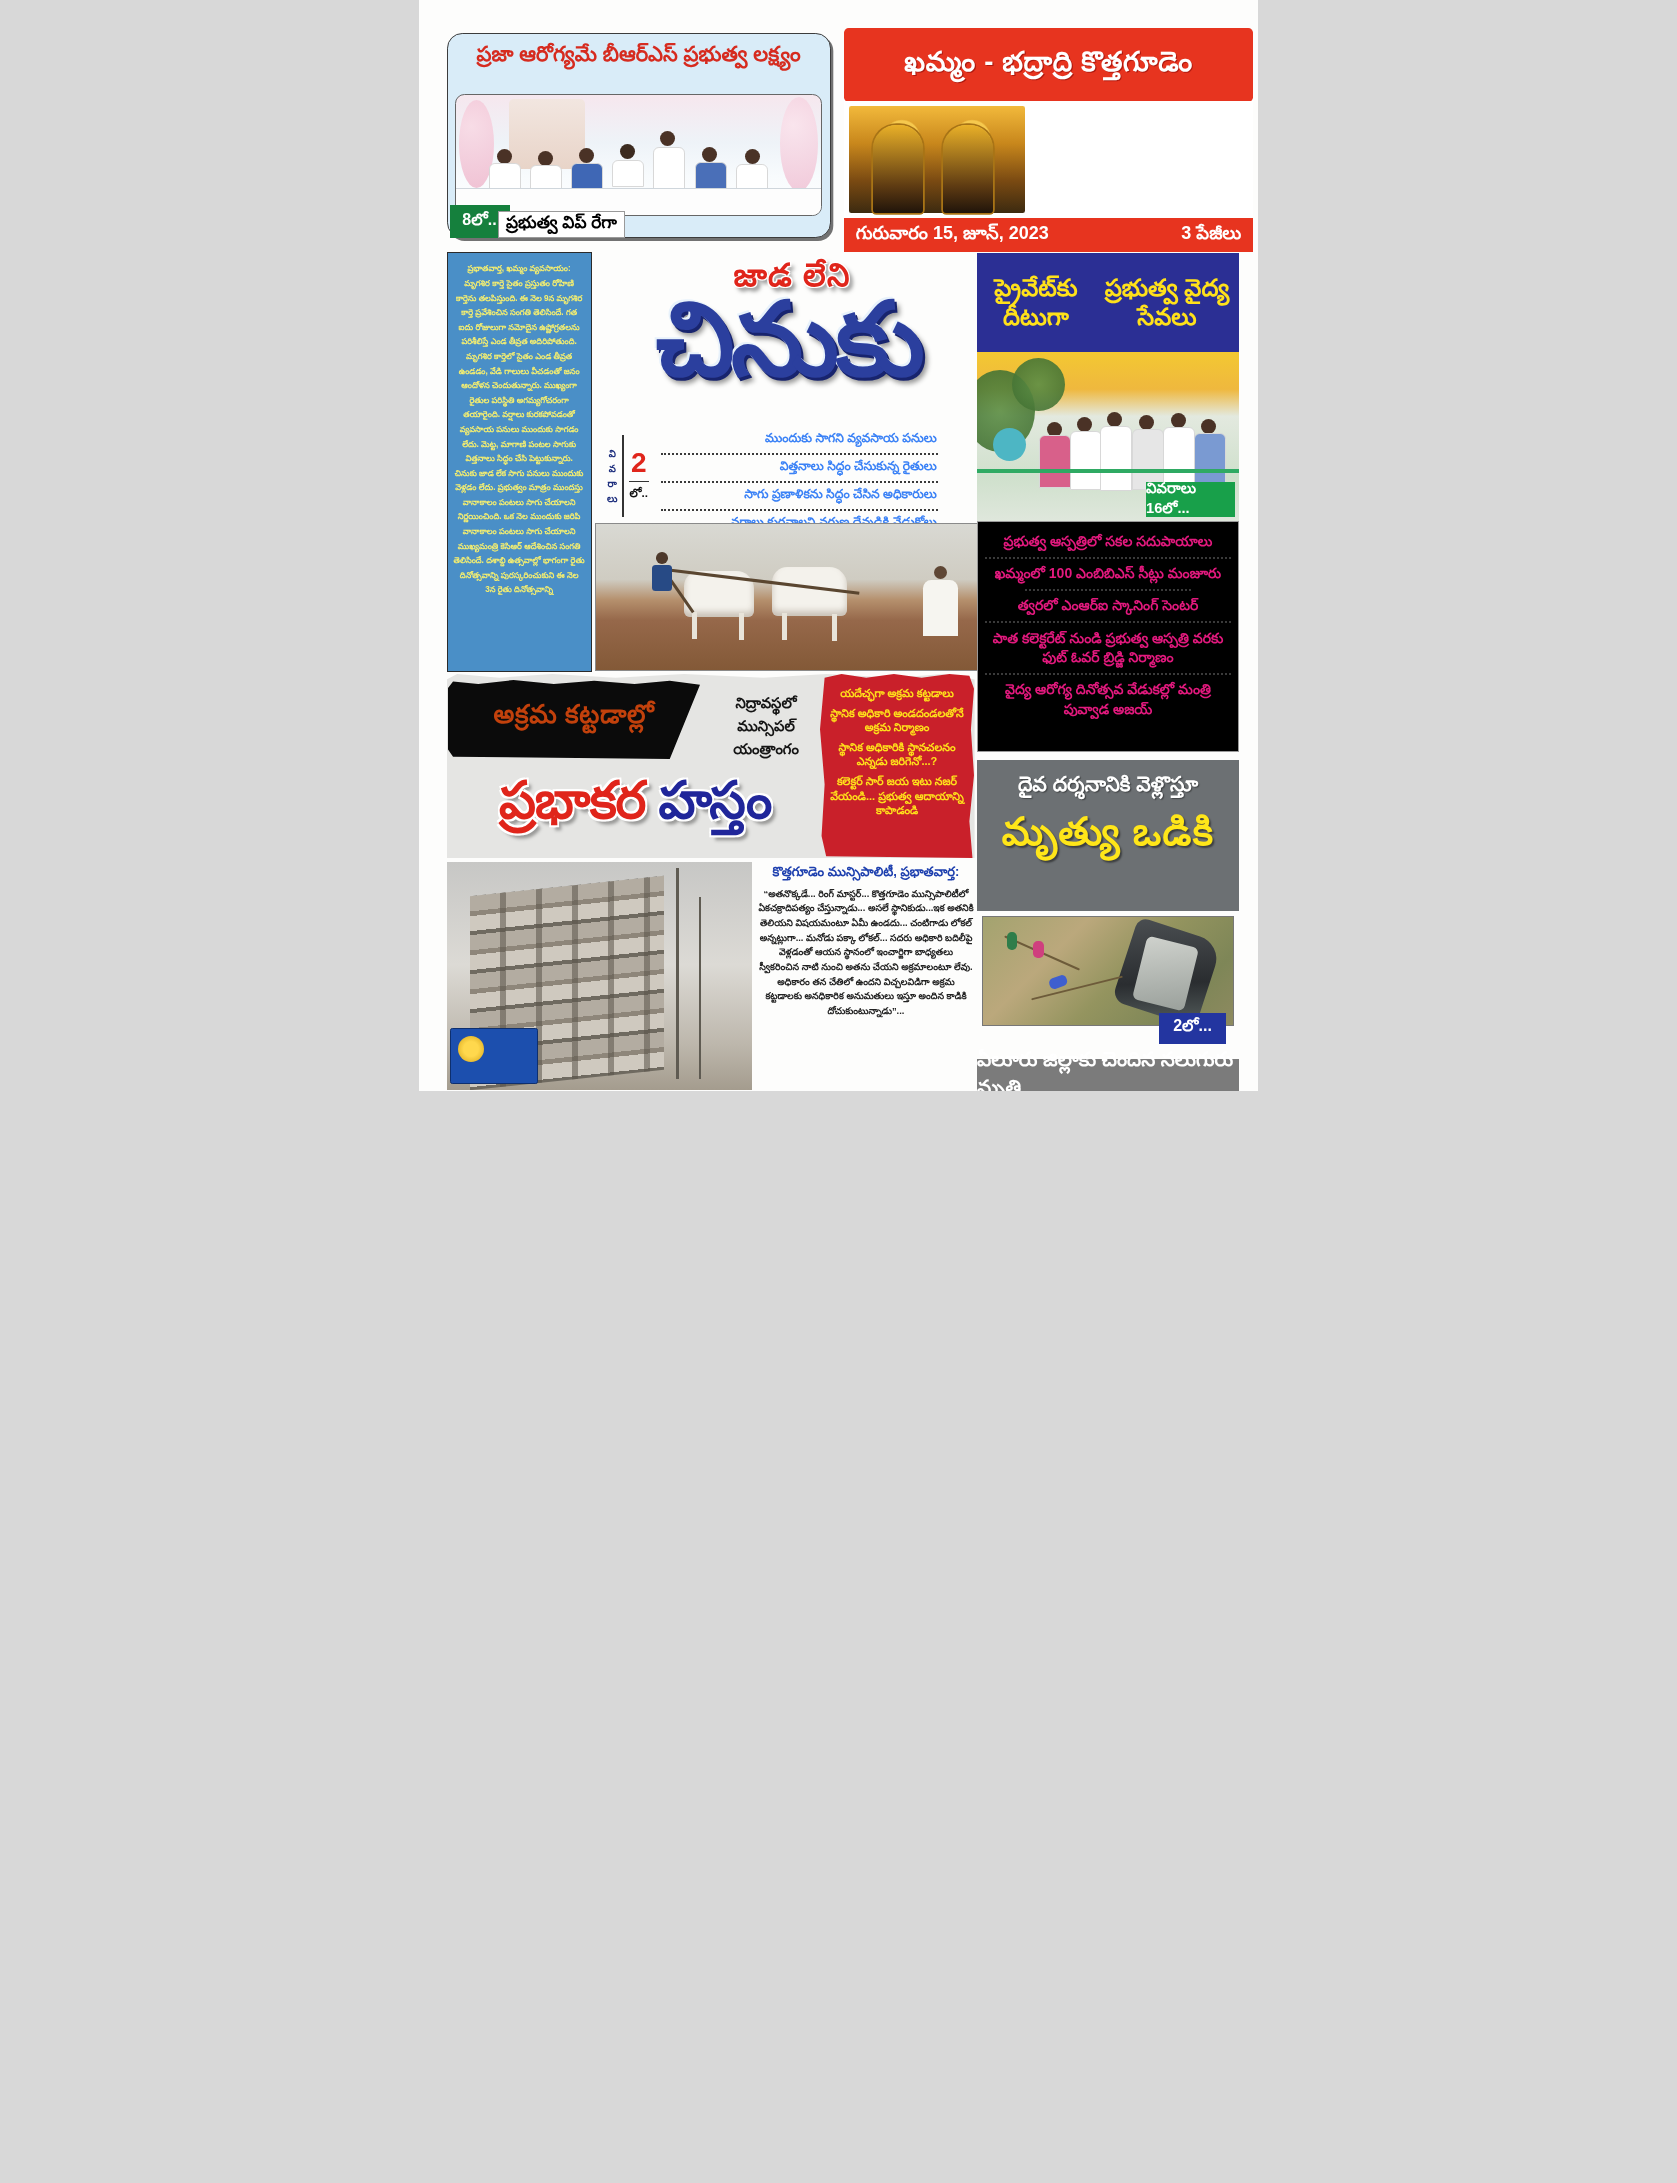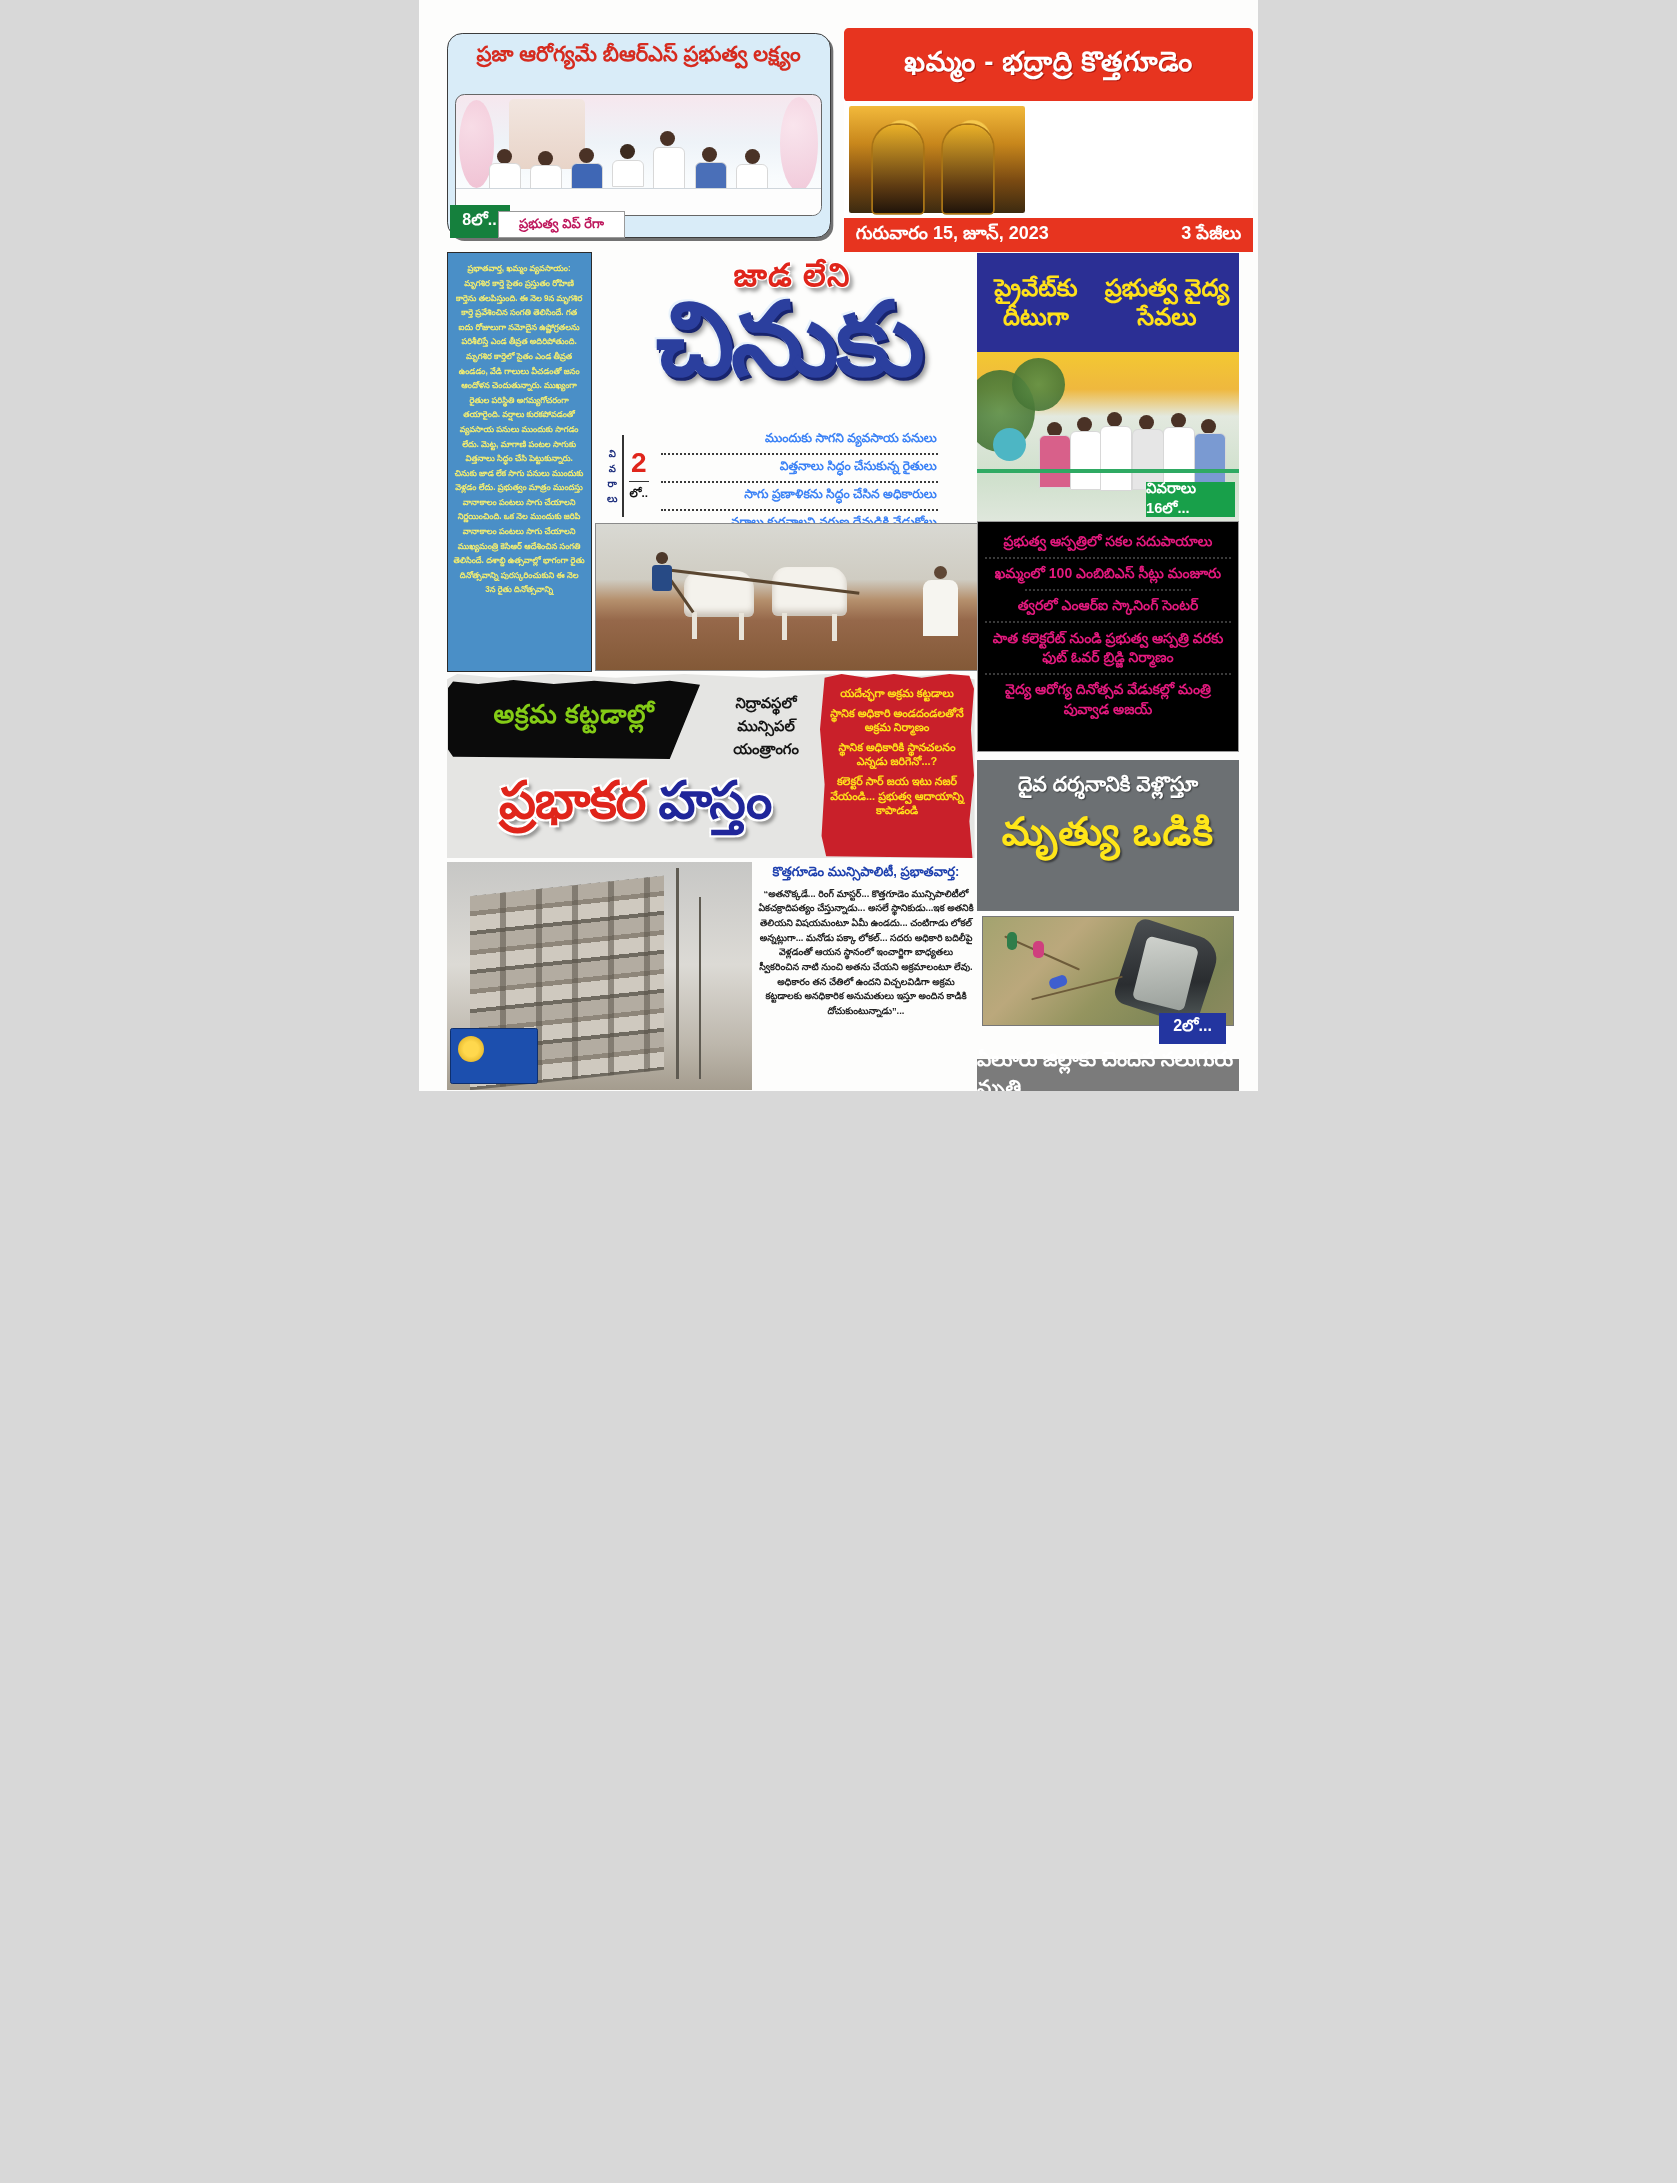--- a/index.html
+++ b/index.html
@@ -15,21 +15,21 @@
   .tl-photo { position:absolute; left:7px; top:60px; width:367px; height:122px;
               border:1.2px solid #666; border-radius:9.4px; overflow:hidden;
               background:linear-gradient(180deg,#f6e7ee 0%,#eef3f8 40%,#f8fbfd 68%,#ffffff 100%); }
   .balloon { position:absolute; border-radius:50%; opacity:.85; }
   .head-dot { position:absolute; width:15.2px; height:15.2px; border-radius:50%; background:#4a3226; }
   .shirt { position:absolute; width:32px; height:27px; border-radius:5.9px 5.9px 0 0; background:#fff; border:0.6px solid #d8d8d8; }
   .tl-table { position:absolute; left:0; bottom:0; width:100%; height:27px; background:#fdfdfd; border-top:1.2px solid #cfd6dc; }
   .tl-badge { position:absolute; left:30.5px; top:205px; width:60px; height:33px; background:#15803d;
               color:#fff; font-size:16px; font-weight:800; display:flex; align-items:center; justify-content:center; }
   .tl-badge-label { position:absolute; left:79px; top:211px; width:127px; height:27px; background:#fff;
-              border:0.6px solid #9a9a9a; color:#be185d; font-size:13px; font-weight:700;
+              border:0.6px solid #9a9a9a; color:#000000; font-size:17px; font-weight:700;
               display:flex; align-items:center; justify-content:center; }
 
   
   .edition { position:absolute; left:425px; top:27.6px; width:409px; height:74px; background:#e7341f;
              border-radius:4.7px; display:flex; align-items:center; justify-content:center;
              color:#fff; font-size:27.6px; font-weight:800; letter-spacing:0.6px;
              text-shadow:1.2px 1.2px 0 rgba(120,0,0,.5); }
   .logo-strip { position:absolute; left:425px; top:101px; width:409px; height:117px; background:#fff; }
   .deity { position:absolute; left:4.7px; top:4.7px; width:176px; height:107px; border-radius:2.3px;
            background:
@@ -110,21 +110,21 @@
                color:#fff; font-size:16px; font-weight:800; display:flex; align-items:center; justify-content:center;margin-top:21px; }
   .acc-caption { position:absolute; left:558px; top:1059px; width:262px; height:34px; background:#7b7b7b;
                  color:#fff; font-size:20px; font-weight:800; display:flex; align-items:center; justify-content:center; }
 
   
   .muni-panel { position:absolute; left:27.6px; top:674px; width:528px; height:184px; background:#e5e5e3;
                 clip-path:polygon(0 3%,2% 0,10% 2%,20% 0,32% 2%,45% 0,60% 2%,72% 0,85% 2%,94% 0,100% 3%,100% 100%,0 100%); }
   .muni-tag { position:absolute; left:29px; top:680px; width:252px; height:79px; background:#0b0b0b;
               clip-path:polygon(0% 10%,2% 2%,12% 5%,26% 0%,42% 5%,58% 1%,74% 5%,88% 1%,100% 6%,88% 100%,2% 97%,0% 88%);
               display:flex; align-items:center; justify-content:center; padding-bottom:4.7px;
-              color:#84cc16; font-size:26px; font-weight:800; letter-spacing:0.6px; }
+              color:#c2410c; font-size:26px; font-weight:800; letter-spacing:0.6px; }
   .muni-subhead { position:absolute; left:290px; top:692px; width:114px; text-align:center;
                   color:#141414; font-size:14.7px; font-weight:800; line-height:1.55; }
   .muni-title { position:absolute; left:30.5px; top:764px; width:371px; text-align:center;
                 font-size:52px; font-weight:800; letter-spacing:-1.2px; line-height:1.4; }
   .muni-title .t-red { color:#e0251b;
       text-shadow:-1.8px -1.8px 0 #fff,1.8px -1.8px 0 #fff,-1.8px 1.8px 0 #fff,1.8px 1.8px 0 #fff,4.1px 4.7px 3.5px rgba(0,0,0,.35); }
   .muni-title .t-blue { color:#20269a;
       text-shadow:-1.8px -1.8px 0 #fff,1.8px -1.8px 0 #fff,-1.8px 1.8px 0 #fff,1.8px 1.8px 0 #fff,4.1px 4.7px 3.5px rgba(0,0,0,.35); }
   .red-box { position:absolute; left:401px; top:674px; width:154px; height:184px; background:#c9202a;
              clip-path:polygon(3% 2%,14% 0,30% 2%,48% 0,66% 2%,84% 0,97% 1%,100% 8%,98% 30%,100% 55%,97% 80%,99% 100%,4% 99%,1% 88%,3% 60%,0 30%);

